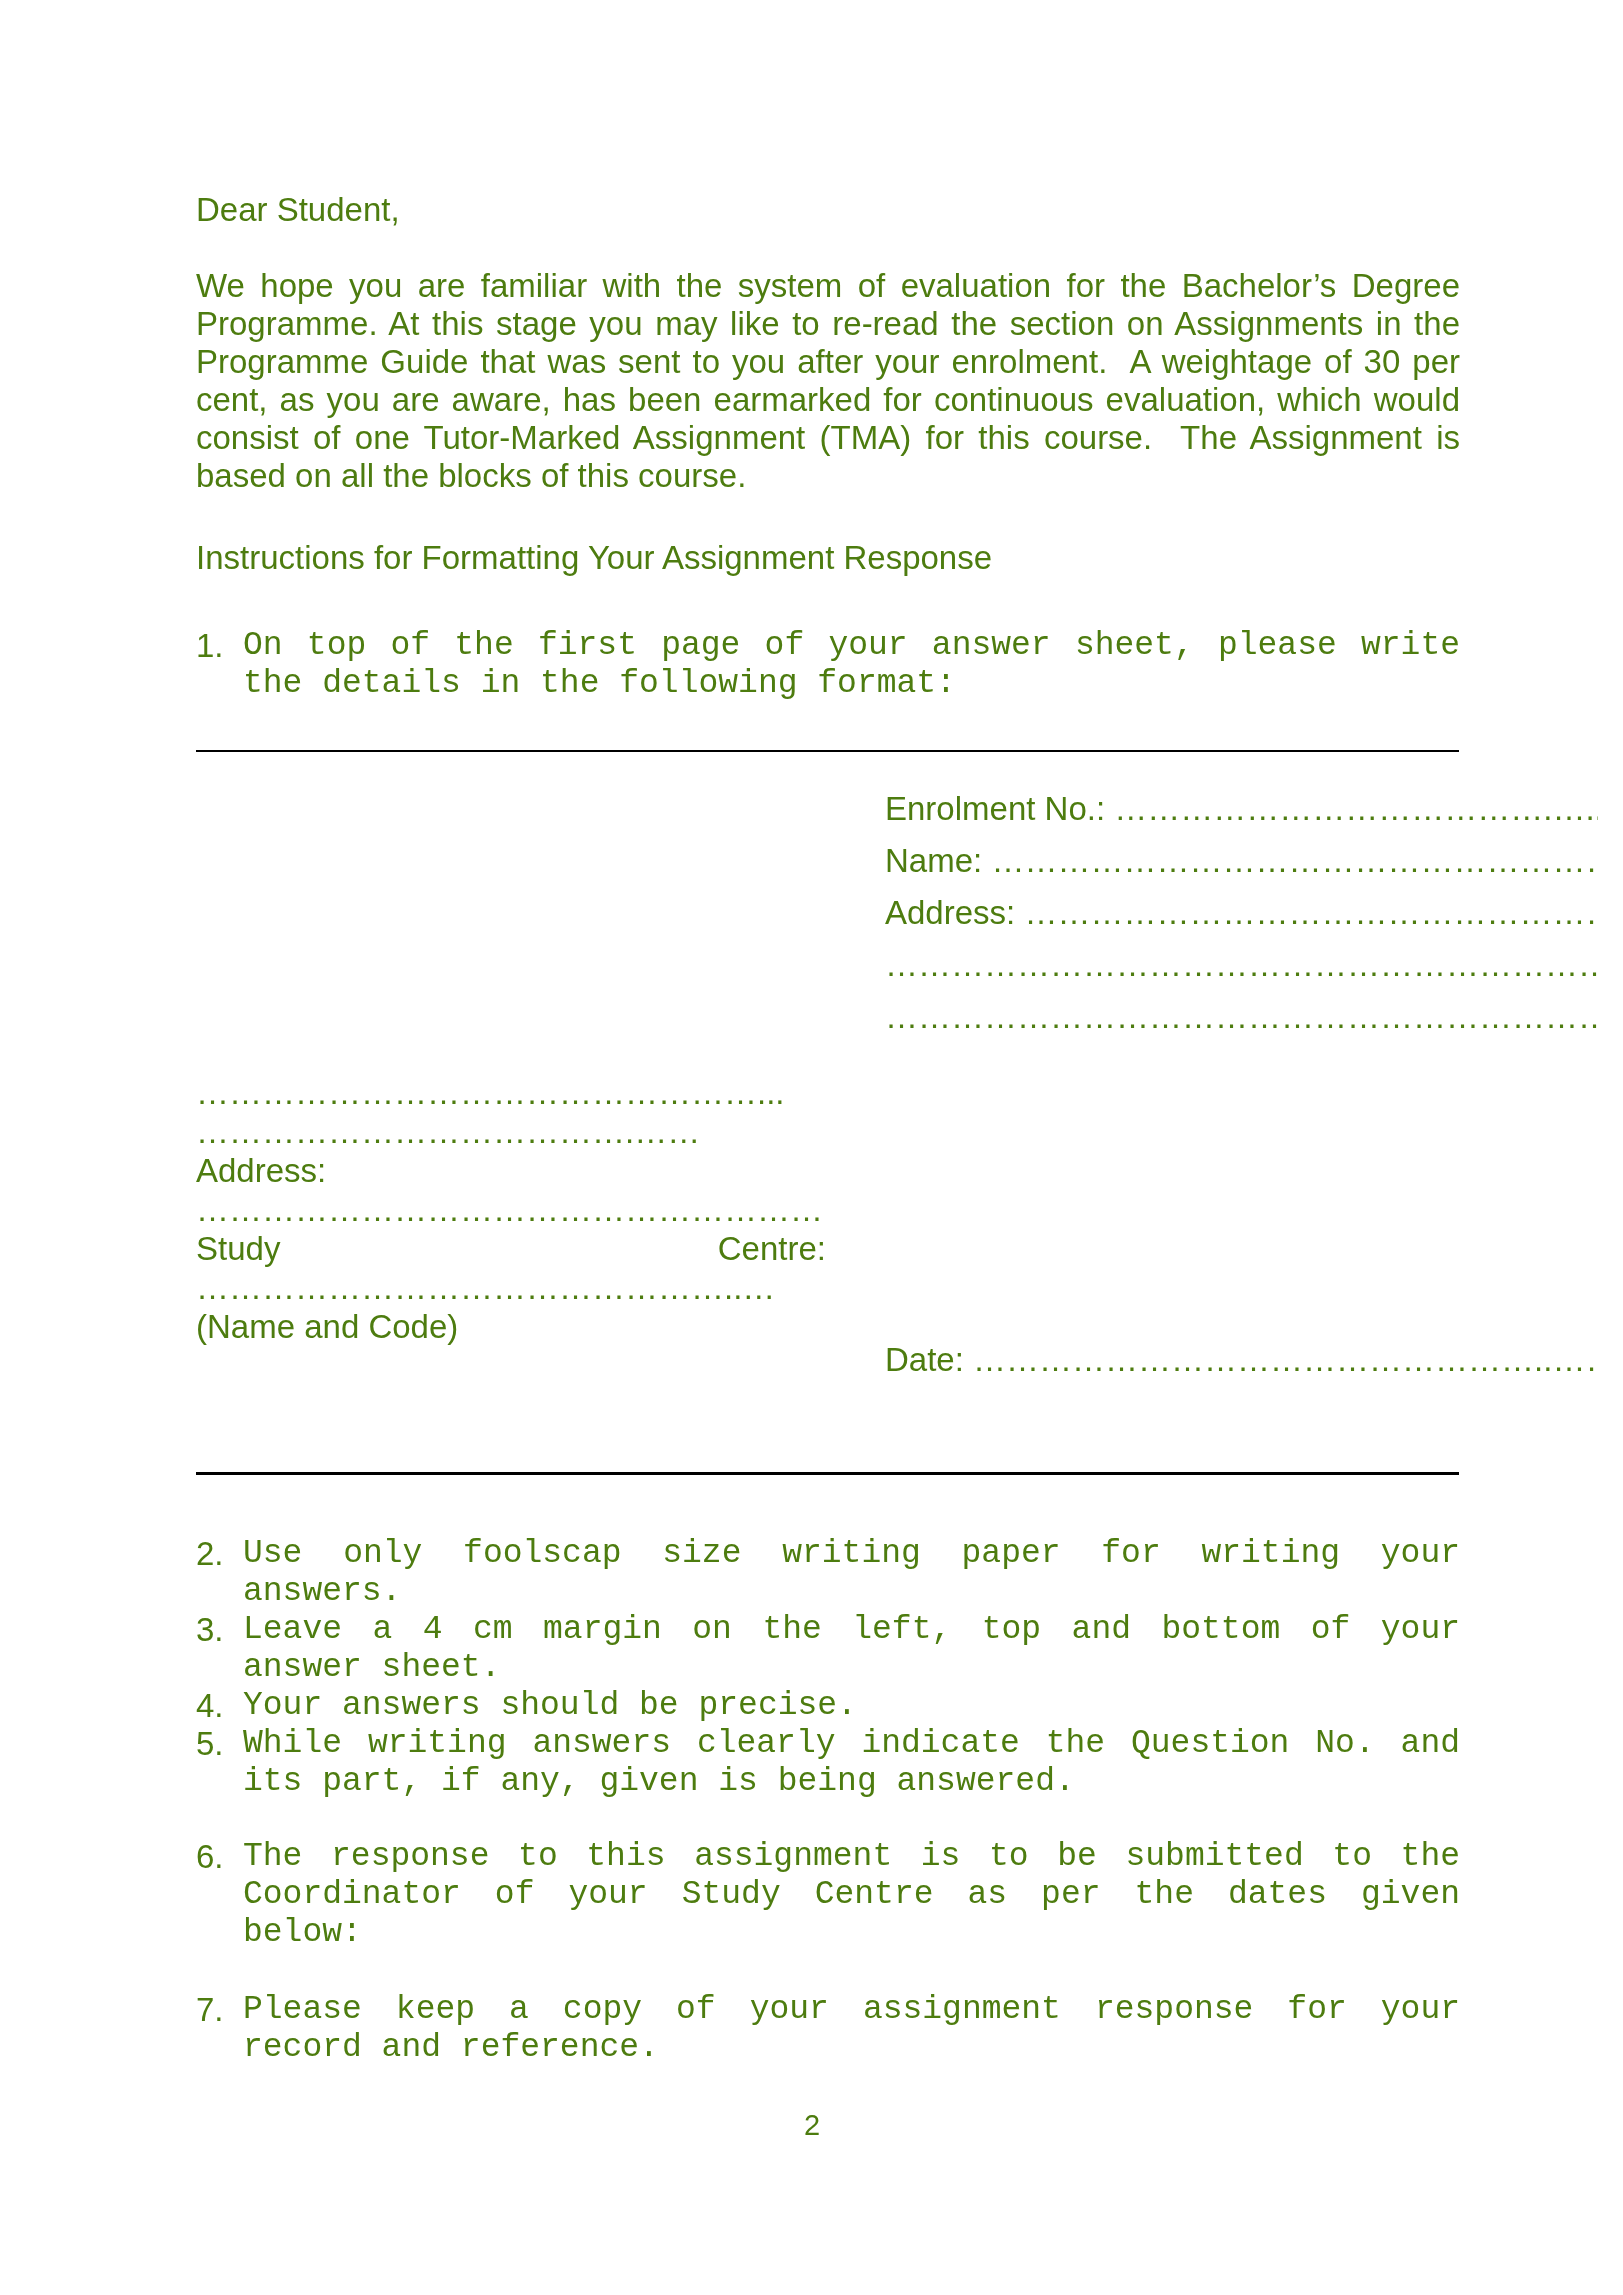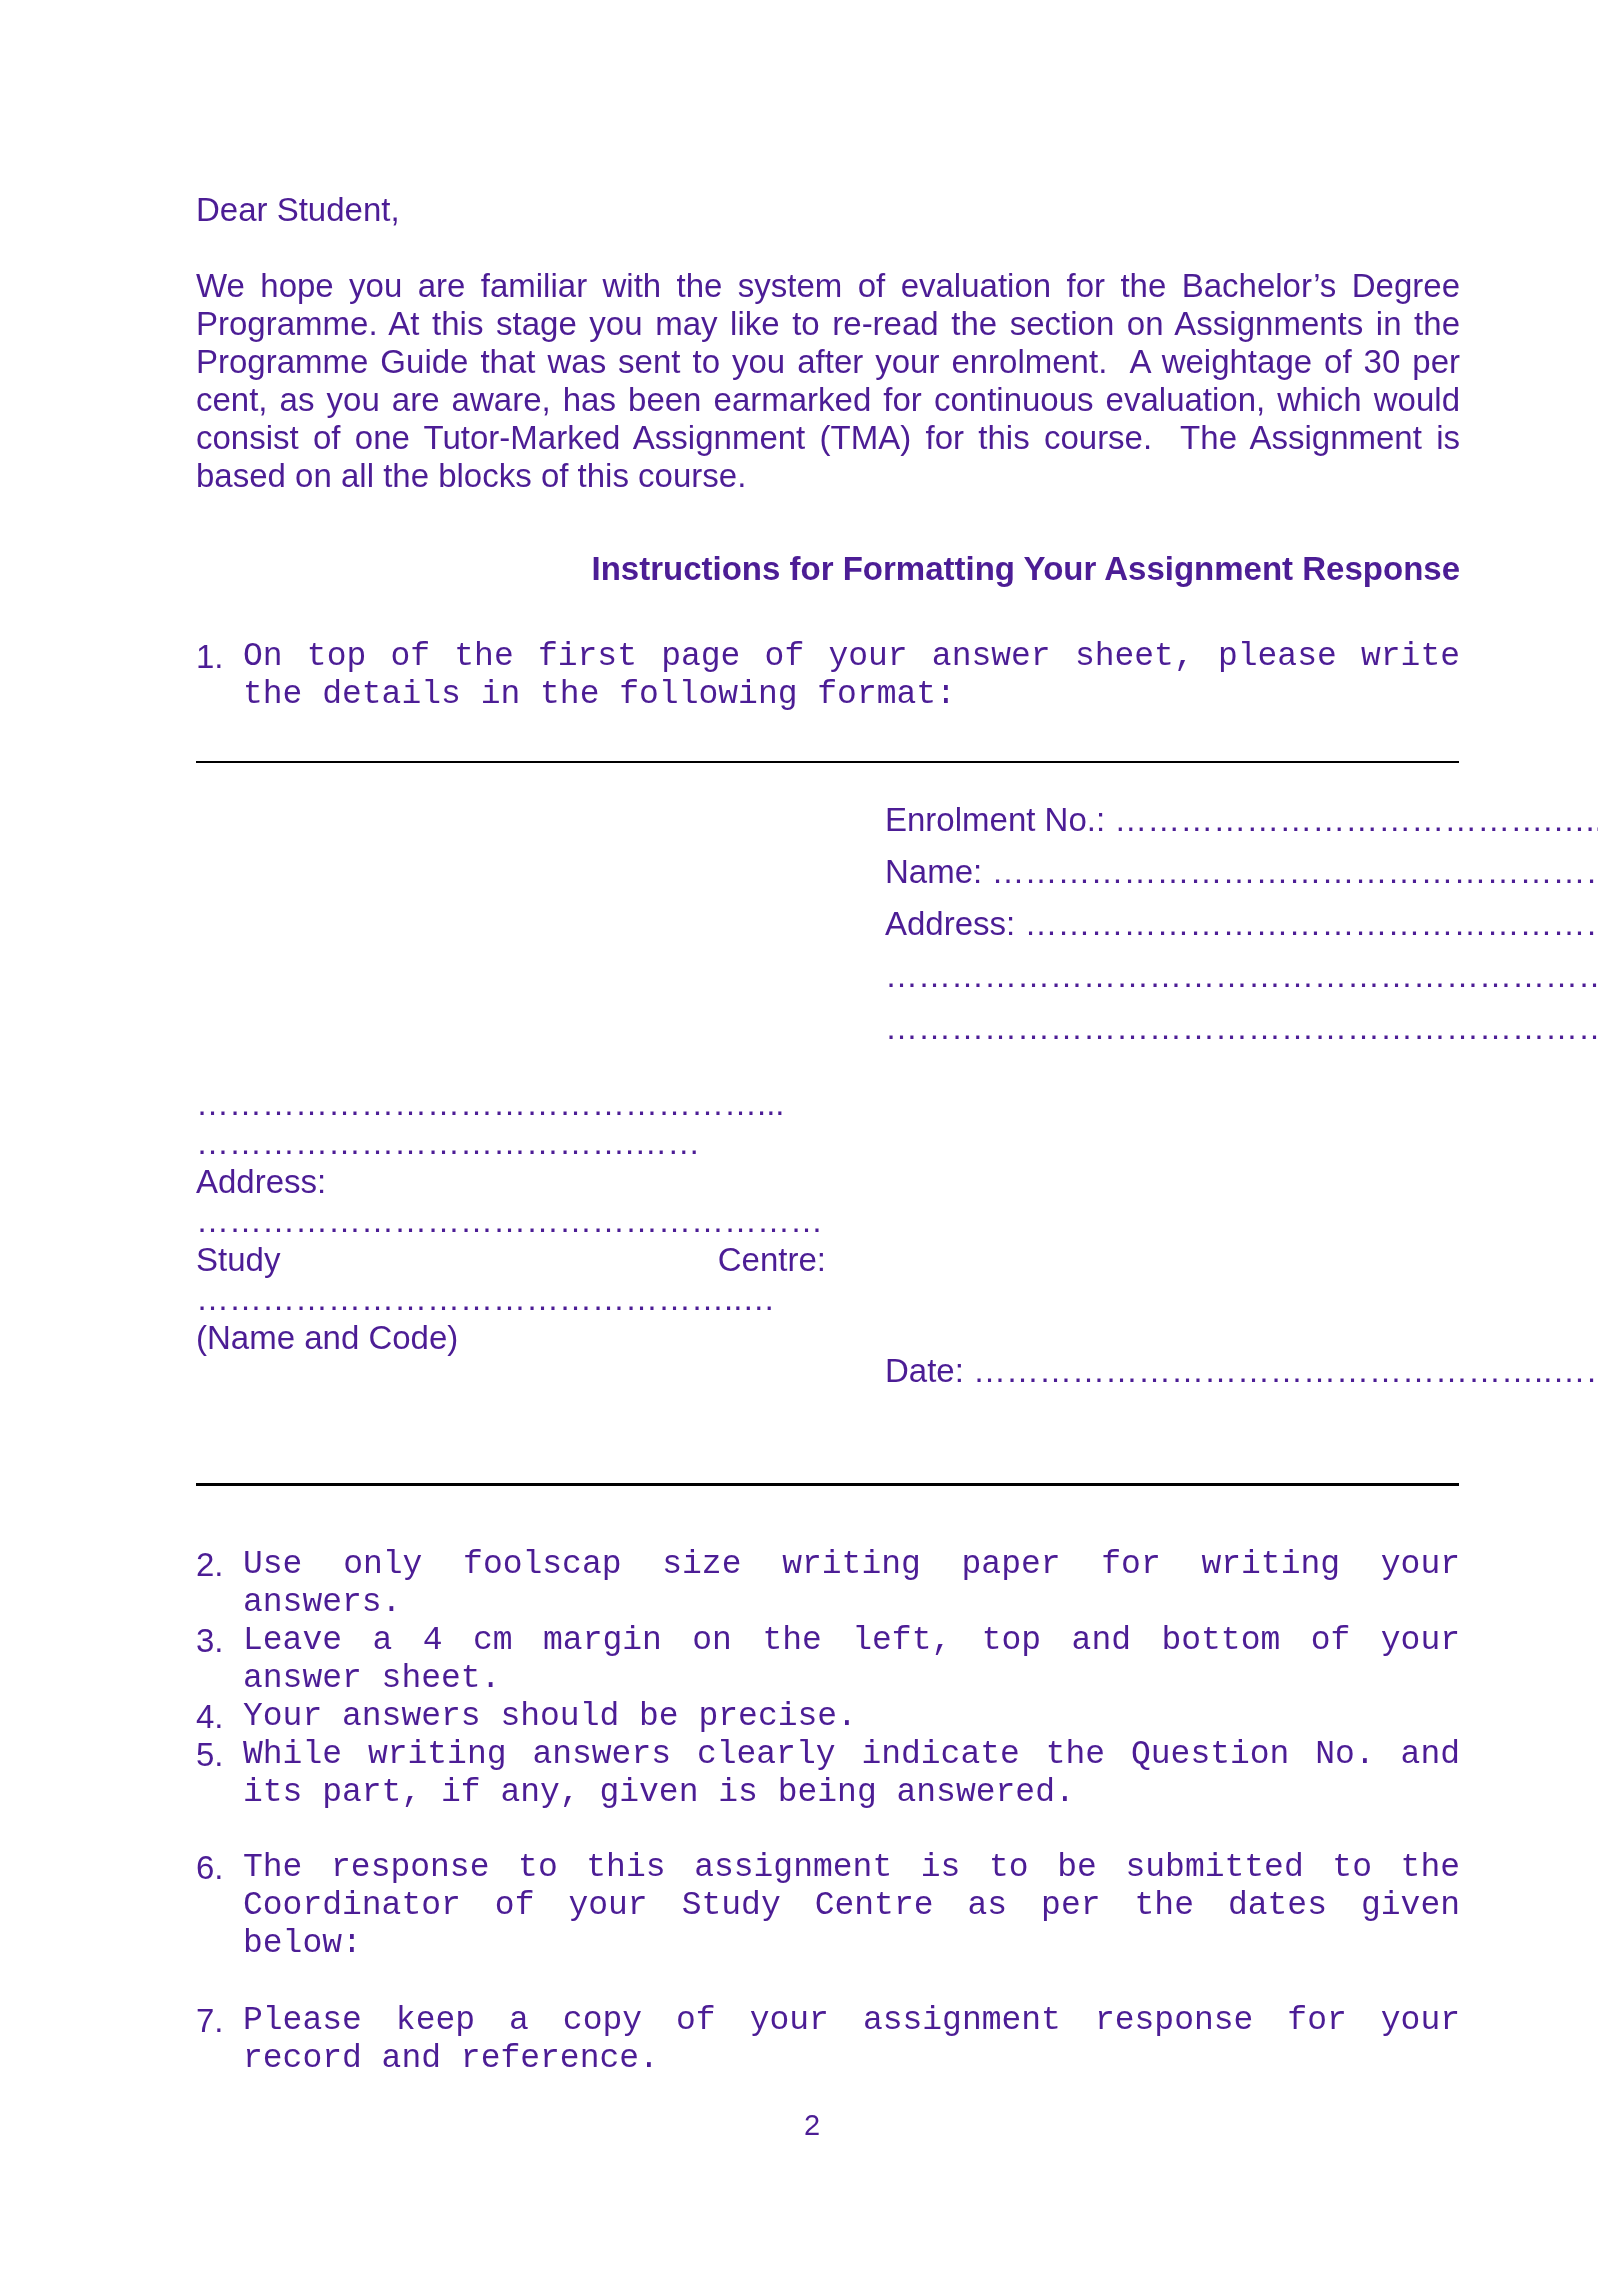--- a/index.html
+++ b/index.html
@@ -2,30 +2,30 @@
 <html style="font-size:10.5px"><head>
 <meta charset="utf-8">
 <style>
   * { margin:0; padding:0; box-sizing:border-box; }
   html, body { background:#ffffff; }
   .page {
     position:relative;
     width:1624px;
     height:2295px;
     background:#ffffff;
-    color:#4c1d95;
+    color:#4d7c0f;
     font-family:"Liberation Sans", sans-serif;
     font-size:33px;
     line-height:38px;
     padding:191px 164px 0 196px;
     overflow:hidden;
   }
   .salutation {}
   .intro { margin-top:38px; text-align:justify; }
-  .heading { margin-top:55px; text-align:right; font-weight:bold; font-size:33px; line-height:38px; }
+  .heading { margin-top:44px; text-align:left; font-weight:normal; font-size:33px; line-height:38px; }
   .li { display:flex; }
   .li .num { flex:0 0 47px; }
   .li .txt { flex:1; text-align:justify;font-family:Liberation Mono, monospace; }
   .item1 { margin-top:50px; }
   .rule1 { border:none; border-top:2.6px solid #000; width:1263px; margin-top:47px; }
   .rule2 { border:none; border-top:3.9px solid #000; width:1263px; margin-top:26px; }
   .form { position:relative; height:694px; }
   .form-left {
     position:absolute; left:0; top:321px; width:630px; line-height:39px;
   }

